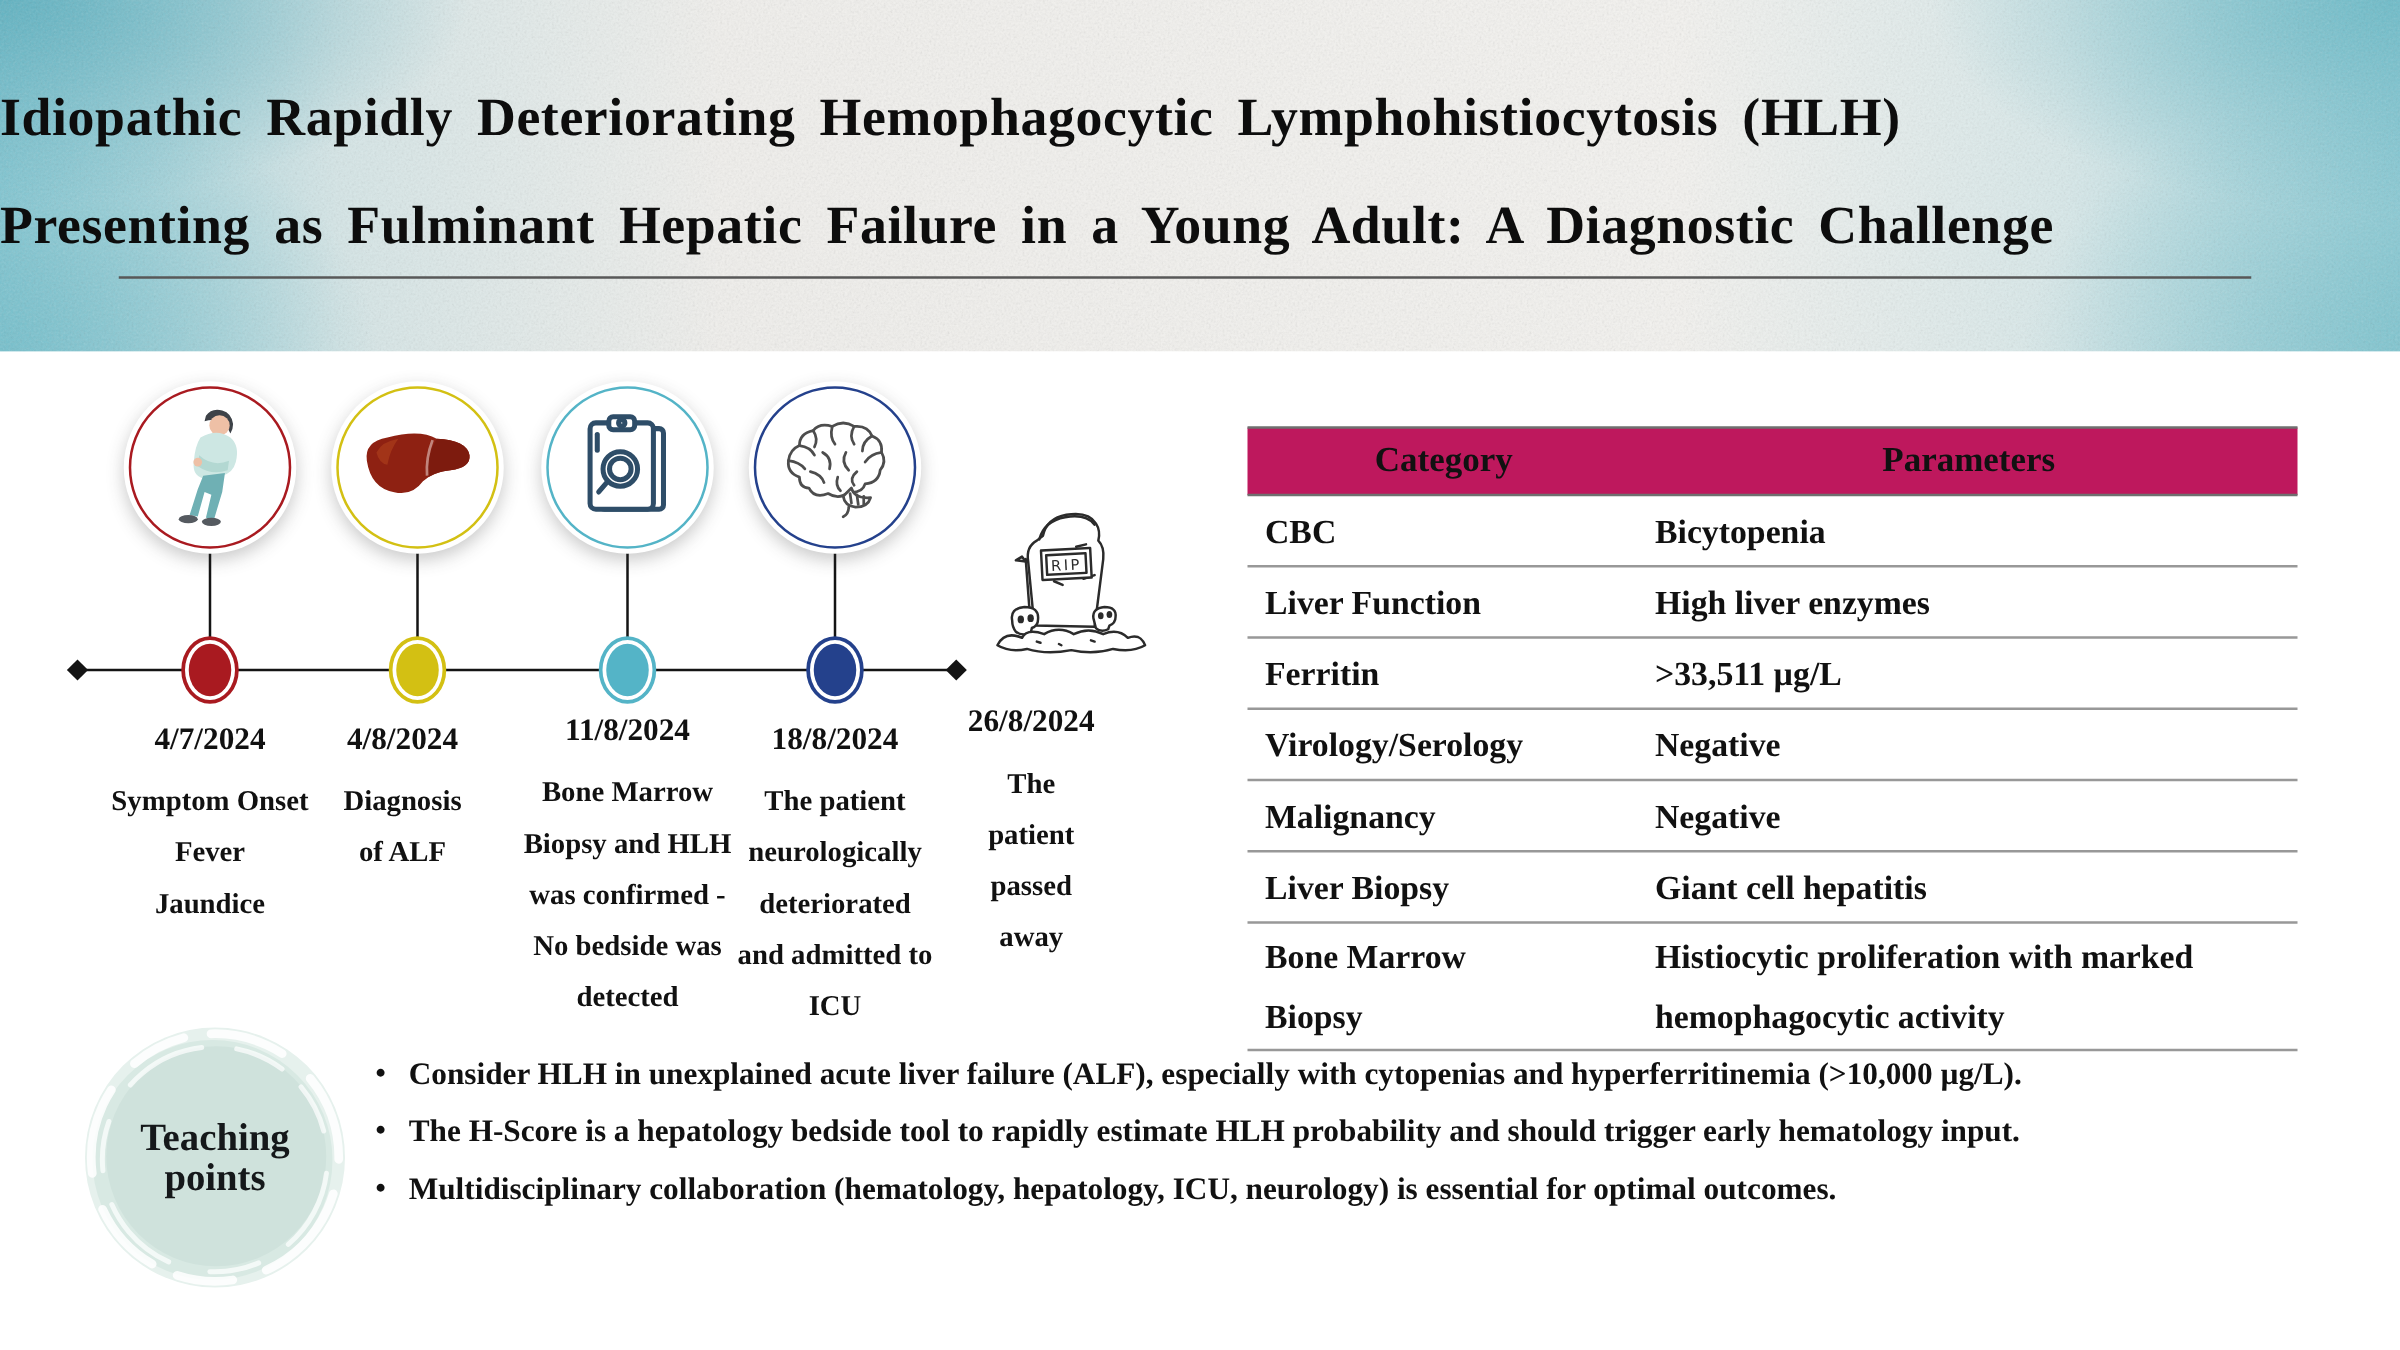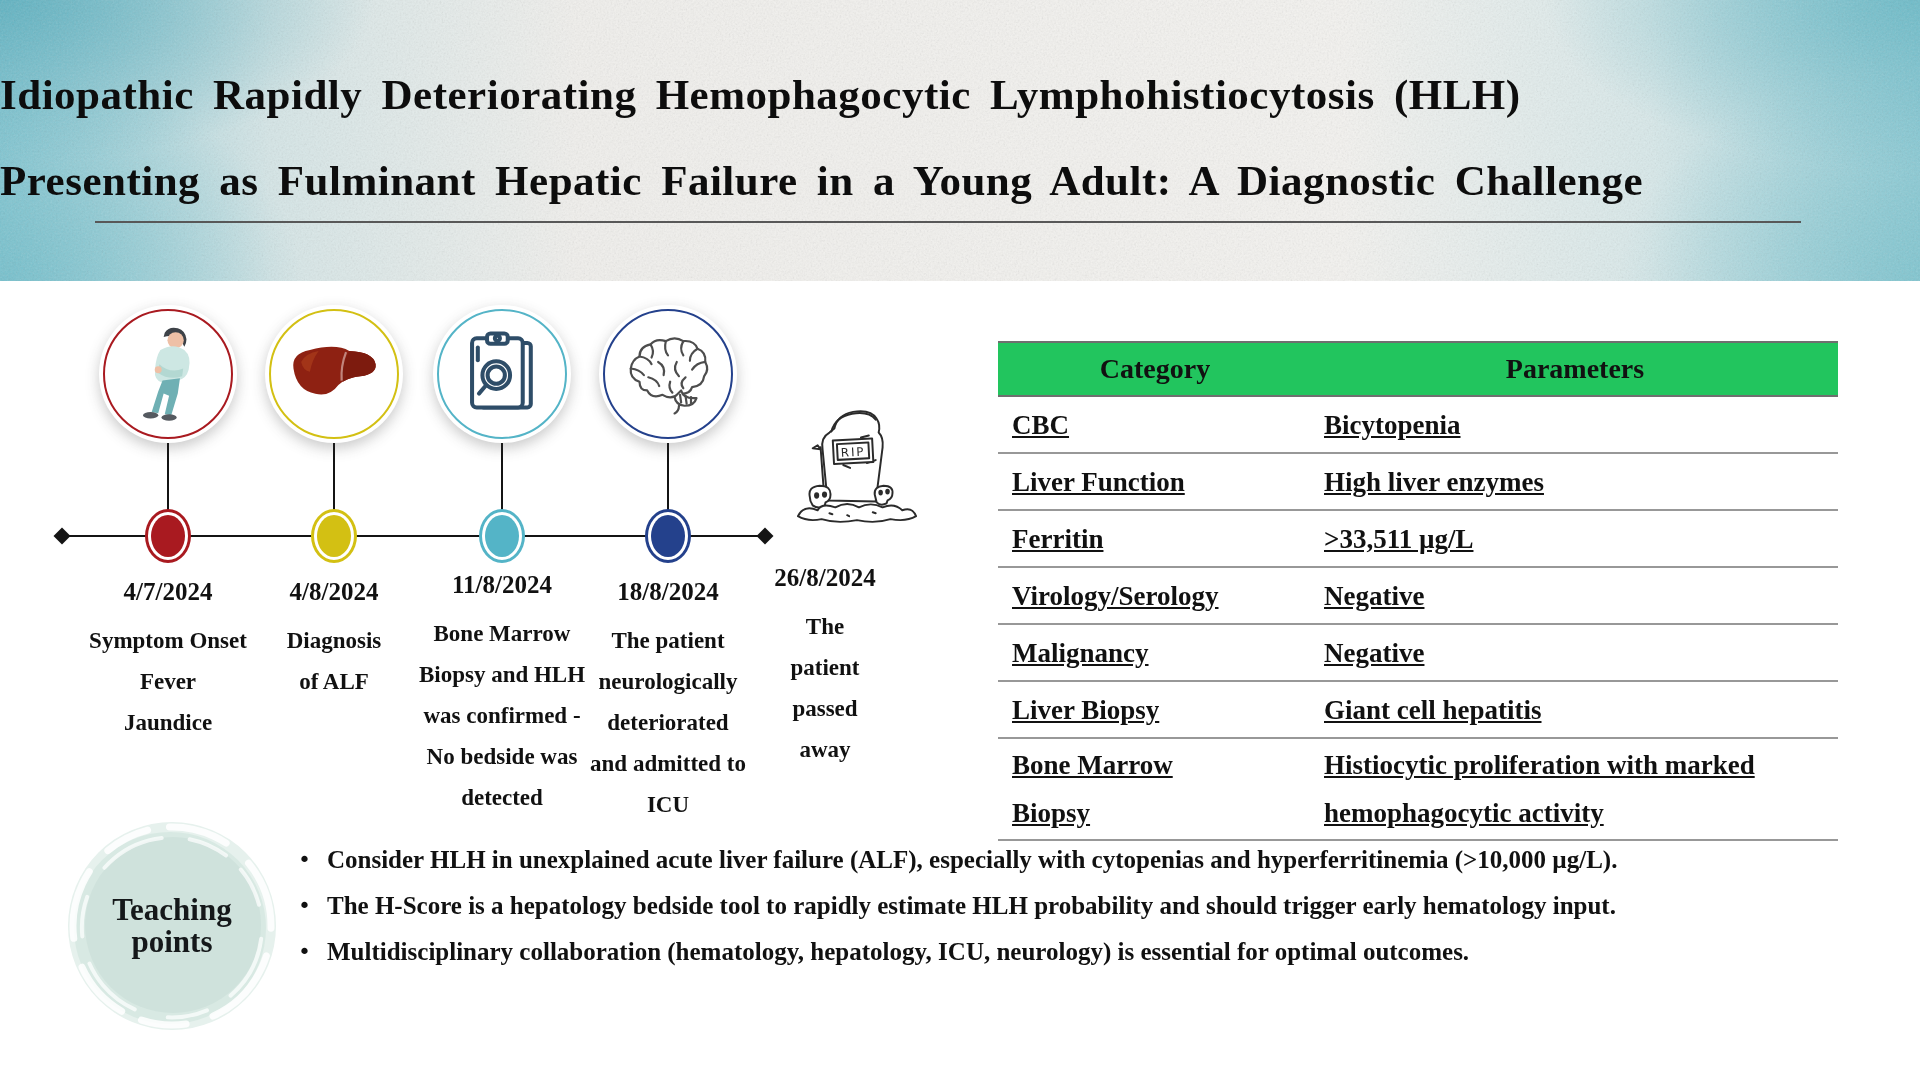--- a/index.html
+++ b/index.html
@@ -40,26 +40,26 @@
     border:3.5px solid #999;background:#fff;box-sizing:border-box;padding:3px;
   }
   .t-dot-in{width:100%;height:100%;border-radius:50%;background:#999;}
   .evt-text{position:absolute;text-align:center;}
   .evt-date{font-size:25px;font-weight:bold;line-height:28px;margin-bottom:14px;}
   .evt-line{font-size:23px;font-weight:bold;line-height:41px;}
   .tombstone{position:absolute;left:788px;top:402px;}
   
   .ptable{position:absolute;left:998px;top:341px;width:840px;border-collapse:collapse;}
   .ptable th{
-    background:#22c55e;height:50px;font-size:28px;font-weight:bold;text-align:center;
+    background:#be185d;height:50px;font-size:28px;font-weight:bold;text-align:center;
     border-top:2.5px solid #6f6f6f;border-bottom:2.5px solid #6f6f6f;
   }
   .ptable td{
     height:51px;font-size:27px;font-weight:bold;text-align:left;vertical-align:middle;
-    border-bottom:2px solid #989898;white-space:pre-line;line-height:48px;padding:2px 0;text-decoration:underline;
+    border-bottom:2px solid #989898;white-space:pre-line;line-height:48px;padding:2px 0;
   }
   .ptable td.c1{width:300px;padding-left:14px;}
   .ptable td.c2{padding-left:12px;}
   
   .badge{position:absolute;left:56px;top:810px;width:232px;height:232px;}
   .badge-text{
     position:absolute;left:0;top:0;width:232px;height:232px;display:flex;flex-direction:column;
     align-items:center;justify-content:center;
   }
   .badge-text div{font-size:31px;font-weight:bold;color:#15181a;line-height:32px;}
@@ -190,21 +190,21 @@
         <path d="M42,113 l3,1 M86,112 l3,1 M60,115 l2,1" fill="none"></path>
       </g>
     </svg>
 
     <div class="evt-text" style="left:63px;top:578px;width:210px">
       <div class="evt-date">4/7/2024</div>
       <div class="evt-line">Symptom Onset</div>
       <div class="evt-line">Fever</div>
       <div class="evt-line">Jaundice</div>
     </div>
-    <div class="evt-text" style="left:244px;top:578px;width:180px">
+    <div class="evt-text" style="left:232px;top:578px;width:180px">
       <div class="evt-date">4/8/2024</div>
       <div class="evt-line">Diagnosis</div>
       <div class="evt-line">of ALF</div>
     </div>
     <div class="evt-text" style="left:404px;top:571px;width:196px">
       <div class="evt-date">11/8/2024</div>
       <div class="evt-line">Bone Marrow</div>
       <div class="evt-line">Biopsy and HLH</div>
       <div class="evt-line">was confirmed -</div>
       <div class="evt-line">No bedside was</div>

